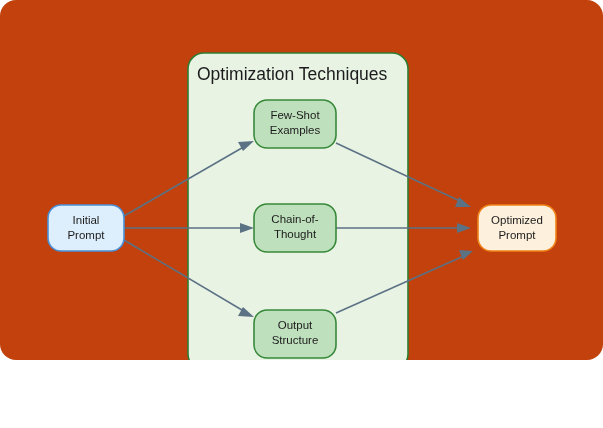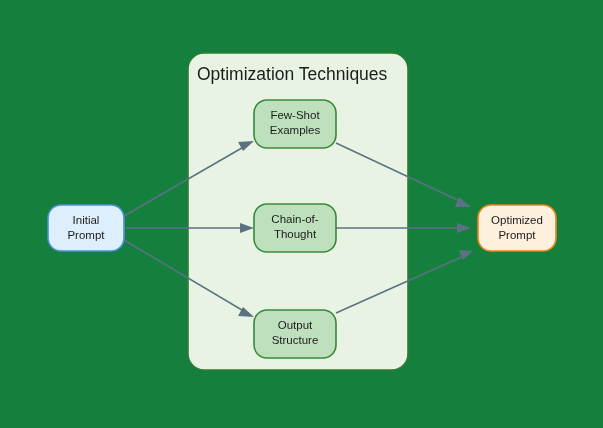--- a/index.html
+++ b/index.html
@@ -3,24 +3,25 @@
 <meta charset="utf-8">
 <style>
   html, body {
     margin: 0;
     padding: 0;
     background: #ffffff;
   }
   #canvas {
     position: relative;
     width: 603px;
-    height: 428px;
-    background: #15803d;
+    height: 360px;
+    background: #c2410c;
     font-family: "Liberation Sans", sans-serif;
     overflow: hidden;
+    border-radius: 16px;
   }
   svg#diagram {
     position: absolute;
     left: 0;
     top: 0;
     width: 603px;
     height: 428px;
   }
   .group-box {
     fill: #e8f3e4;

